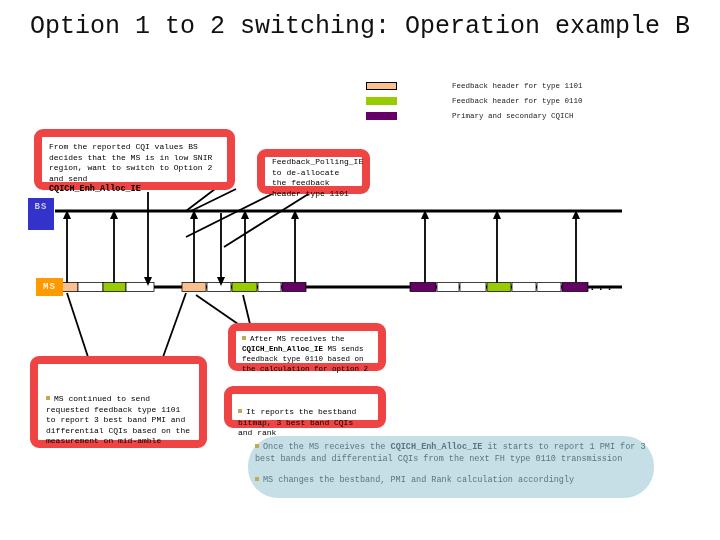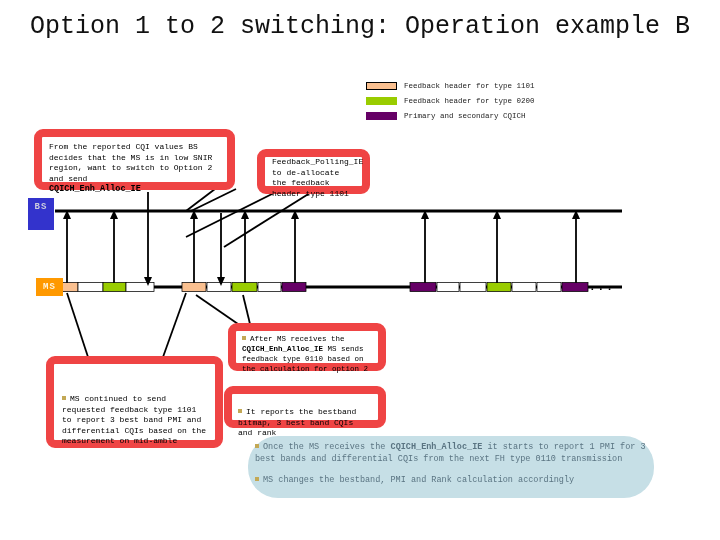--- a/index.html
+++ b/index.html
@@ -6,32 +6,32 @@
   .slide{
     position:relative;width:720px;height:540px;background:#ffffff;overflow:hidden;
     font-family:Liberation Mono, monospace;color:#000;
   }
   .title{
     position:absolute;left:0;top:12px;width:100%;text-align:center;
     font-size:25px;font-weight:400;color:#111;
   }
   
   .legend{position:absolute;left:366px;top:81px;}
-  .legend-row{display:flex;align-items:center;margin-bottom:6px;height:9px;}
+  .legend-row{display:flex;align-items:center;margin-bottom:6px;height:9px;gap:48px;}
   .swatch{display:inline-block;width:31px;height:8px;margin-right:7px;box-sizing:border-box;}
   .legend-label{font-size:7.5px;color:#222;white-space:nowrap;}
   
   .callout{
     position:absolute;background:#fff;border:8px solid #ef4444;border-radius:9px;
     font-size:8px;line-height:1.32;box-sizing:border-box;
   }
   .c1{left:34px;top:129px;width:201px;height:61px;padding:5px 7px;}
   .c1 b{display:block;font-size:8.5px;}
   .c2{left:257px;top:149px;width:113px;height:45px;padding:0 7px;}
-  .msc{left:30px;top:356px;width:177px;height:92px;padding:30px 8px 8px 8px;margin-left:16px;}
+  .msc{left:30px;top:356px;width:177px;height:92px;padding:30px 8px 8px 8px;}
   .after{left:228px;top:323px;width:158px;height:48px;padding:4px 6px;font-size:7.5px;}
   .itr{left:224px;top:386px;width:162px;height:42px;padding:13px 6px;}
   
   .actor{
     position:absolute;text-align:center;font-size:9px;font-weight:bold;letter-spacing:1px;
     box-sizing:border-box;
   }
   .actor-bs{left:28px;top:198px;width:26px;height:32px;line-height:19px;background:#3333CC;color:#CCCCDD;}
   .actor-ms{left:36px;top:278px;width:27px;height:18px;line-height:18px;background:#FF9900;color:#FFF4DC;}
   
@@ -55,21 +55,21 @@
 
   <div class="title">Option 1 to 2 switching: Operation example B</div>
 
   <div class="legend">
     <div class="legend-row">
       <span class="swatch" style="background: rgb(250, 192, 144); border: 1px solid rgb(0, 0, 0);"></span>
       <span class="legend-label">Feedback header for type 1101</span>
     </div>
     <div class="legend-row">
       <span class="swatch" style="background: rgb(153, 204, 0);"></span>
-      <span class="legend-label">Feedback header for type 0200</span>
+      <span class="legend-label">Feedback header for type 0110</span>
     </div>
     <div class="legend-row">
       <span class="swatch" style="background: rgb(102, 0, 102);"></span>
       <span class="legend-label">Primary and secondary CQICH</span>
     </div>
   </div>
 
   <svg class="diagram" id="diagram-svg" width="720" height="540" viewBox="0 0 720 540">
       <line x1="55" y1="211" x2="622" y2="211" stroke="#000000" stroke-width="3"></line>
       <line x1="55" y1="287" x2="622" y2="287" stroke="#000000" stroke-width="3"></line>

